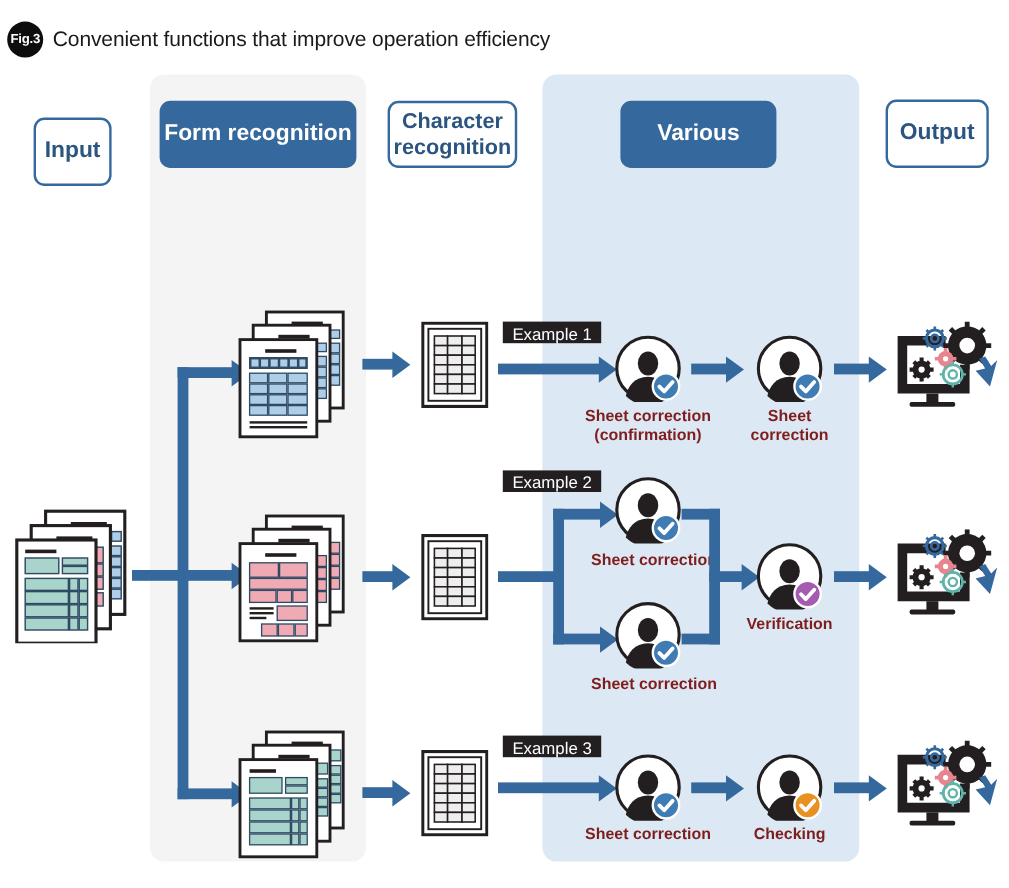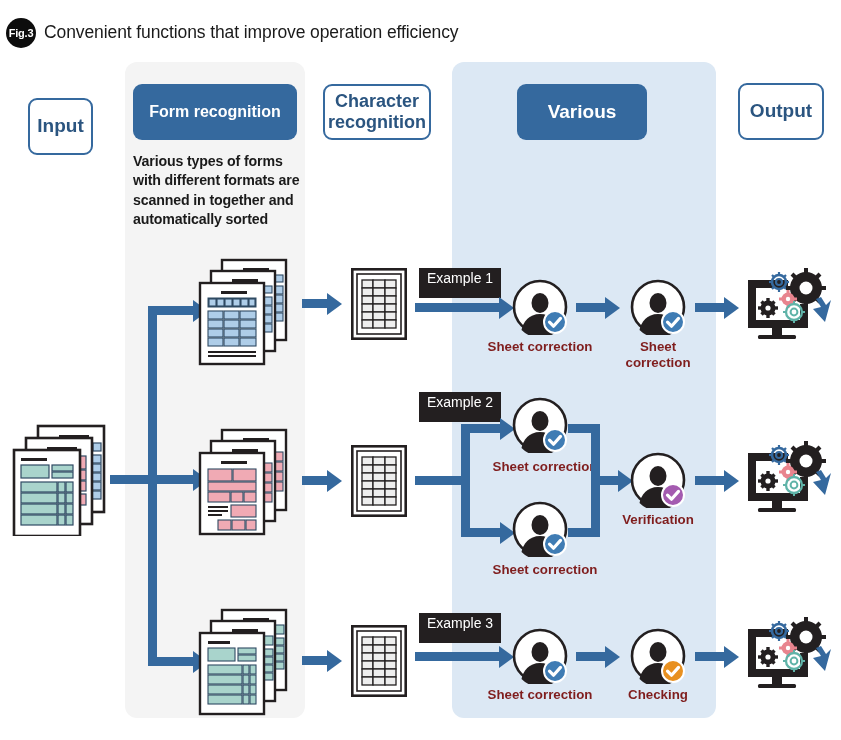--- a/index.html
+++ b/index.html
@@ -34,37 +34,37 @@
   .hdr {
     position: absolute; display: flex; align-items: center; justify-content: center;
     text-align: center; font-weight: bold; border-radius: 9px; line-height: 1.16;
   }
   .hdr-outline {
     background: #ffffff; border: 2px solid #35699e; color: #2b5580;
   }
   .hdr-filled { background: #35699e; color: #ffffff; }
 
   #hdr-input  { left: 28px;  top: 98px;  width: 65px;  height: 57px; font-size: 19px; }
-  #hdr-form   { left: 133px; top: 84px;  width: 164px; height: 56px; font-size: 16px; }
+  #hdr-form   { left: 133px; top: 84px;  width: 164px; height: 56px; font-size: 19px; }
   #hdr-char   { left: 323px; top: 84px;  width: 108px; height: 56px; font-size: 18px; }
   #hdr-flow   { left: 517px; top: 84px;  width: 130px; height: 56px; font-size: 19px; }
   #hdr-output { left: 738px; top: 83px;  width: 86px;  height: 57px; font-size: 19px; }
 
   
   .desc {
     position: absolute; font-weight: bold; font-size: 14.2px;
     line-height: 1.36; color: #1a1a1a; letter-spacing: -0.15px;
   }
   #desc-form { left: 133px; top: 152px; width: 172px; }
   #desc-flow { left: 474px; top: 152px; width: 234px; }
 
   
   .ex-tag {
     position: absolute; background: #231f20; color: #ffffff;
-    font-size: 14px; padding: 3px 8px 12px 8px; white-space: nowrap;
+    font-size: 14px; padding: 3px 8px 0 8px; white-space: nowrap;
     line-height: 1.1;
   }
 
   
   .ar { position: absolute; background: #35699e; }
   .ar-head {
     position: absolute; width: 0; height: 0;
     border-top: 11px solid transparent; border-bottom: 11px solid transparent;
     border-left: 15px solid #35699e;
   }
@@ -91,21 +91,20 @@
 
   <div class="panel panel-gray"></div>
   <div class="panel panel-blue"></div>
 
   <div class="hdr hdr-outline" id="hdr-input">Input</div>
   <div class="hdr hdr-filled" id="hdr-form">Form recognition</div>
   <div class="hdr hdr-outline" id="hdr-char">Character recognition</div>
   <div class="hdr hdr-filled" id="hdr-flow">Various</div>
   <div class="hdr hdr-outline" id="hdr-output">Output</div>
 
-  <div class="desc" id="desc-form">Various types of forms with different formats are scanned in together and automatically sorted</div>
 
   <div class="art" style="left:12px; top:424px;">
     <svg width="96" height="112" viewBox="0 0 96 112">
 
       <g>
         <rect x="26" y="2" width="66" height="86" fill="#ffffff" stroke="#231f20" stroke-width="2.6"></rect>
         <rect x="47" y="11" width="30" height="3" fill="#231f20"></rect>
         <g fill="#aecde8" stroke="#2f4a63" stroke-width="1.2">
           <rect x="36" y="19" width="8" height="8"></rect>
             <rect x="45" y="19" width="8" height="8"></rect>
@@ -451,20 +450,21 @@
     <svg width="56" height="56" viewBox="0 0 56 56">
       <circle cx="28" cy="28" r="26" fill="#ffffff" stroke="#231f20" stroke-width="2.6"></circle>
       <path d="M28 14 a8.5 10 0 1 1 0 20 a8.5 10 0 1 1 0 -20z" fill="#231f20"></path>
       <path d="M28 35 c-11 0 -17 8 -18.5 16 a26 26 0 0 0 37 0 C45 43 39 35 28 35z" fill="#231f20"></path>
       <circle cx="43" cy="43" r="11" fill="#3f7cb4" stroke="#ffffff" stroke-width="2"></circle>
       <path d="M37.5 43.2 L41.5 47.2 L48.5 39.4" fill="none" stroke="#ffffff" stroke-width="3.2" stroke-linecap="round" stroke-linejoin="round"></path>
     </svg>
   </div>
   <div class="p-label" style="left:460px; top:339px; width:160px;">
     <div>Sheet correction</div>
+    <div>(confirmation)</div>
   </div>
 
   <div class="ar" style="left:576px; top:303px; width:32px; height:9px;"></div>
   <div class="ar-head" style="left:605px; top:296.5px;"></div>
 
   <div class="person" style="left:630px; top:279px;">
     <svg width="56" height="56" viewBox="0 0 56 56">
       <circle cx="28" cy="28" r="26" fill="#ffffff" stroke="#231f20" stroke-width="2.6"></circle>
       <path d="M28 14 a8.5 10 0 1 1 0 20 a8.5 10 0 1 1 0 -20z" fill="#231f20"></path>
       <path d="M28 35 c-11 0 -17 8 -18.5 16 a26 26 0 0 0 37 0 C45 43 39 35 28 35z" fill="#231f20"></path>

